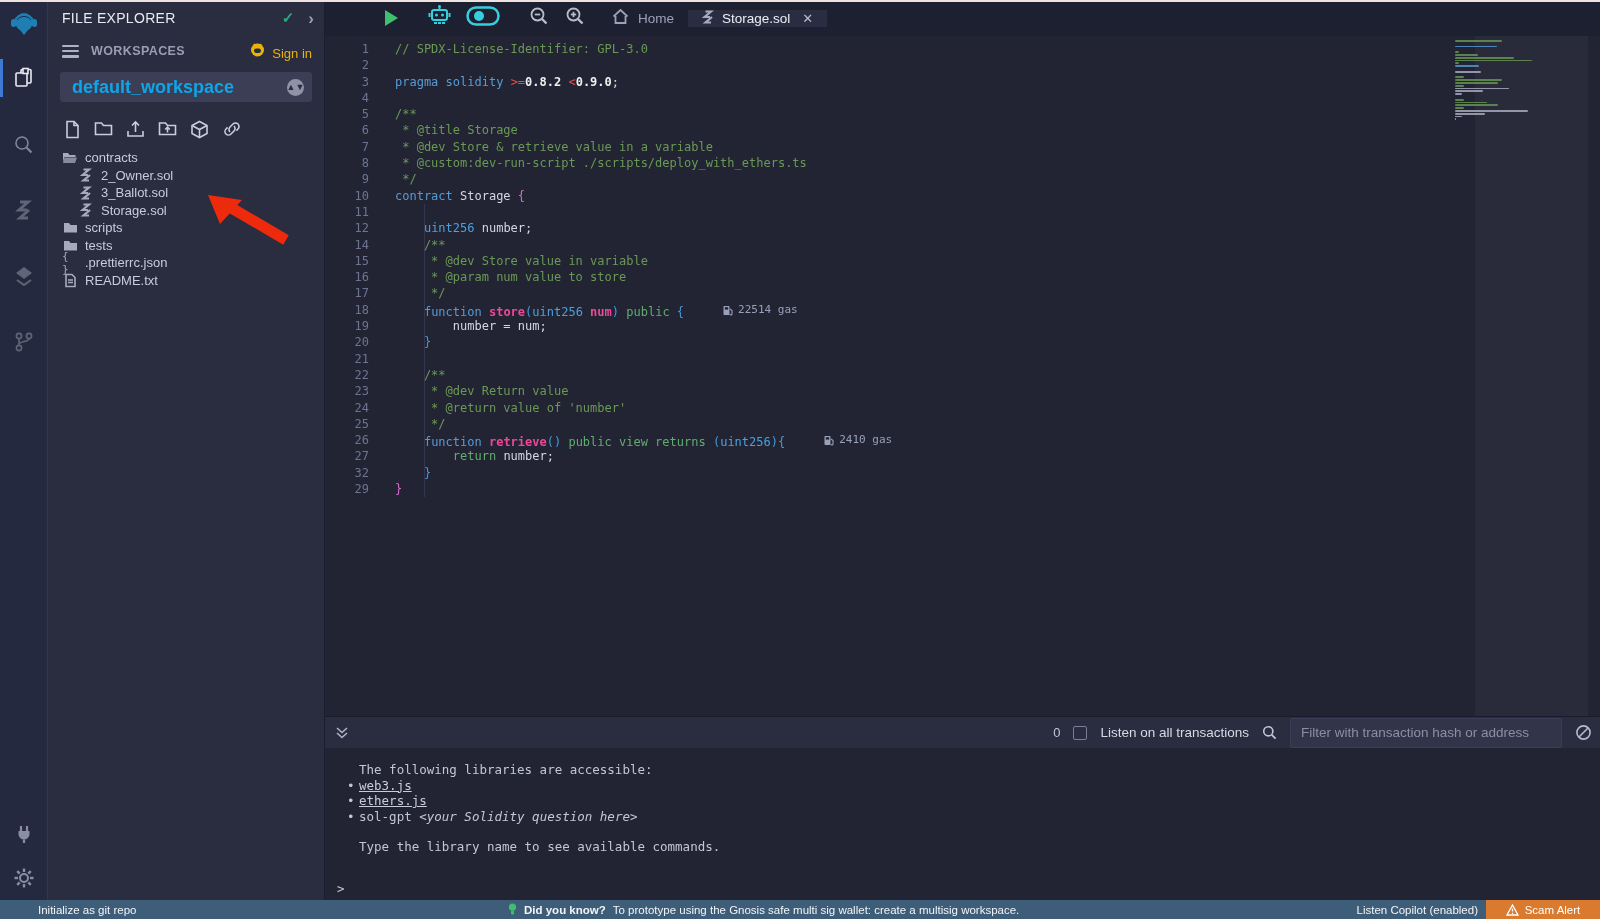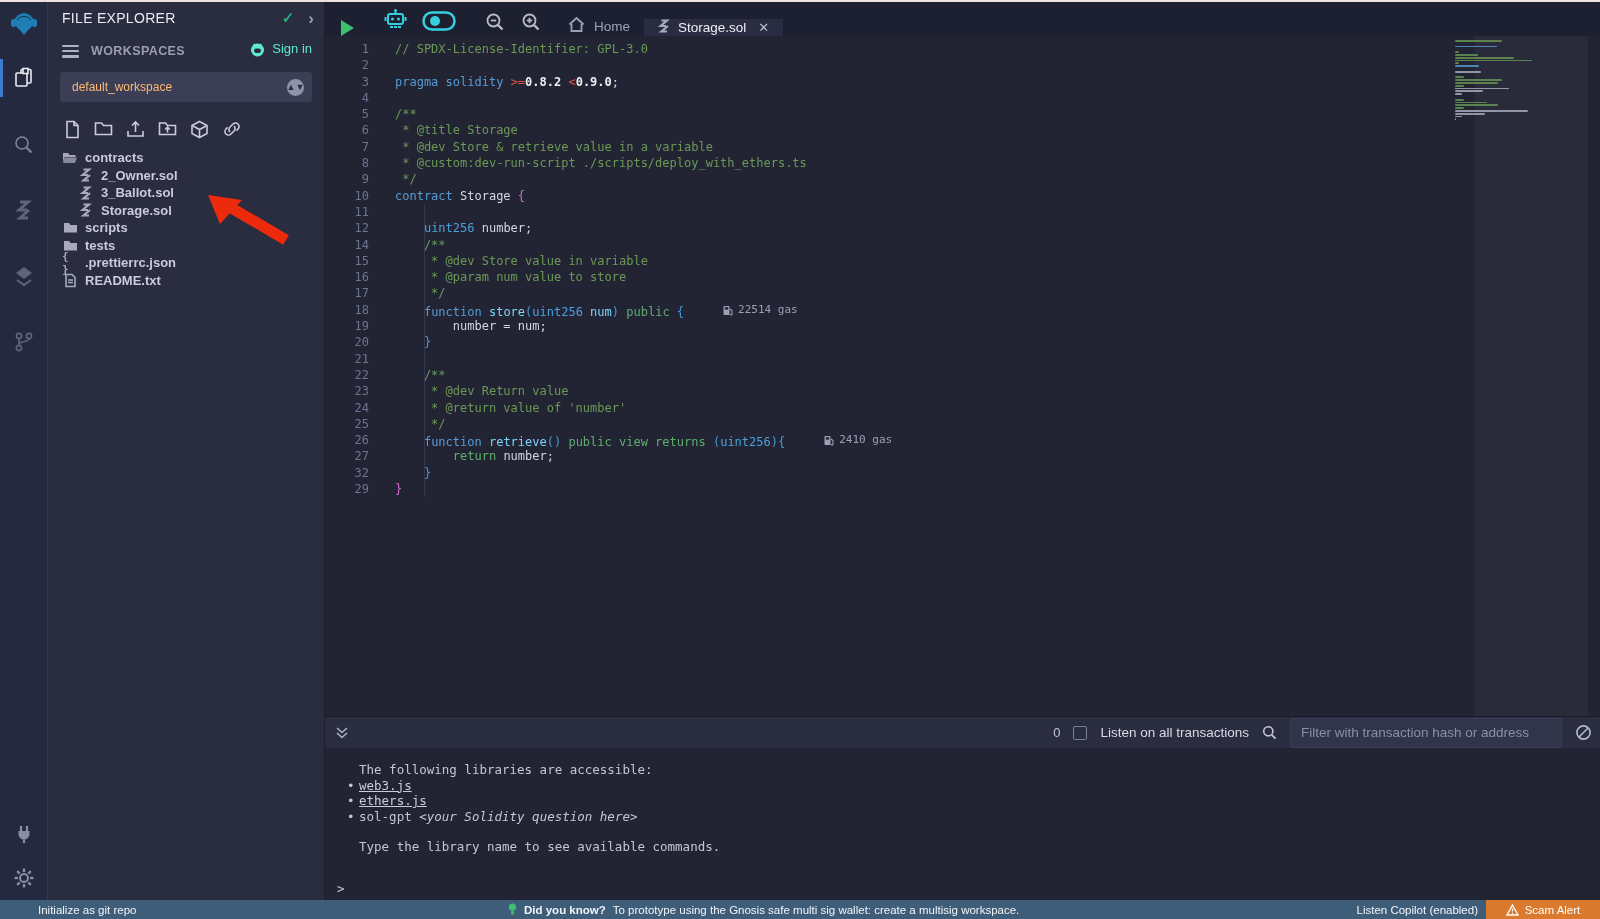--- a/index.html
+++ b/index.html
@@ -26,50 +26,50 @@
   .panel { position:absolute; top:0; bottom:19px; left:48px; width:277px; background:#2a2c3f; z-index:4;
            border-right:1px solid #1c1e2c; }
   .panel-header { height:36px; display:flex; align-items:center; padding:0 10px 0 14px; }
   .panel-title { color:#e9ebf4; font-size:14px; font-weight:normal; letter-spacing:.3px; flex:1; }
   .ph-check { color:#27ae7b; font-size:15px; font-weight:bold; margin-right:14px; }
   .ph-chev  { color:#9a9db1; font-size:17px; font-weight:bold; line-height:1; }
   .ws-row { height:26px; display:flex; align-items:center; padding:0 12px 0 14px; margin-top:2px; }
   .hamb { width:17px; height:13px; display:flex; flex-direction:column; justify-content:space-between; margin-right:12px; cursor:pointer; }
   .hamb i { display:block; height:2.5px; background:#aeb1c2; border-radius:1px; }
   .ws-label { color:#9b9eb2; font-size:12.5px; font-weight:bold; letter-spacing:.4px; flex:1; }
-  .signin { display:flex; align-items:flex-start; gap:6px; color:#5eead4; font-size:13px; cursor:pointer; }
+  .signin { display:flex; align-items:flex-end; gap:6px; color:#eab308; font-size:13px; cursor:pointer; }
   .ws-select { margin:8px 12px 0 12px; height:30px; background:#3b3e54; border-radius:3px;
                display:flex; align-items:center; padding:0 8px 0 12px; cursor:pointer; }
-  .ws-name { color:#fdba74; font-size:12px; font-weight:normal; flex:1; }
+  .ws-name { color:#0ea5e9; font-size:18px; font-weight:bold; flex:1; }
   .ws-sort { width:17px; height:17px; border-radius:50%; background:#9western0; background:#8f93a8; color:#2a2c3f;
              display:flex; align-items:center; justify-content:center; font-size:9px; }
   .fx-actions { display:flex; gap:13px; padding:18px 0 8px 16px; color:#c9ccdb; }
   .fx-actions span { cursor:pointer; display:flex; }
-  .tree { margin-top:2px;font-weight:bold; }
+  .tree { margin-top:2px; }
   .tree-item { height:17.5px; display:flex; align-items:center; color:#c9cbdb; font-size:13px; cursor:pointer; }
   .tree-item .ticon { display:flex; width:16px; justify-content:center; margin-right:7px; color:#a7aabc; flex:none; }
   .arrow-annot { position:absolute; left:150px; top:190px; z-index:50; pointer-events:none; }
 
   
   .main { position:absolute; top:0; bottom:19px; left:325px; right:0; background:#222433; }
-  .tabbar { position:absolute; top:0; left:0; right:0; height:36px; background:#1d2030; display:flex; align-items:flex-end; }
+  .tabbar { position:absolute; top:0; left:0; right:0; height:36px; background:#1d2030; display:flex; align-items:center;padding-left:44px; }
   .tb-btn { display:flex; align-items:center; justify-content:center; padding:0 12px; cursor:pointer; }
   .play-tri { width:0; height:0; border-left:13px solid #3ec06d; border-top:8px solid transparent; border-bottom:8px solid transparent; }
   .tb-sep { width:1px; background:#343850; margin:6px 2px; }
   .tab { display:flex; align-items:center; gap:8px; padding:0 14px; color:#9da1b7; font-size:13.5px; cursor:pointer; }
   .tab.active { background:#2a2d42; color:#eceef5; }
   .tab .tclose { color:#b9bcca; font-size:13px; margin-left:4px; }
   .cyan { color:#35cfe0; }
 
   .editor { position:absolute; top:36px; left:0; right:0; height:680px; background:#222433; overflow:hidden; }
   .code { position:absolute; top:5px; left:0; right:0; font-family:"DejaVu Sans Mono", monospace; font-size:12px; }
   .crow { display:flex; height:16.3px; line-height:16.3px; white-space:pre; }
   .ln { width:44px; text-align:right; color:#6d7492; flex:none; }
   .ct { padding-left:26px; }
-  .cm{color:#6a9955} .kw{color:#569cd6} .ty{color:#4aa1dd} .fn{color:#7dd3fc;font-weight:normal}
+  .cm{color:#6a9955} .kw{color:#569cd6} .ty{color:#4aa1dd} .fn{color:#ec4899;font-weight:bold}
   .op{color:#e0504a} .num{color:#f0f0f0;font-weight:bold} .pl{color:#d4d6e2}
   .gr{color:#5fae6e} .b1{color:#d86bd0} .b2{color:#3f9bd8} .pu{color:#3f9bd8}
   .gas { display:inline-flex; align-items:center; gap:5px; margin-left:38px; color:#99a0b8; font-size:11px; font-weight:normal; }
   .indent-guide { position:absolute; left:99px; width:1px; background:#32364e; }
   .minimap { position:absolute; top:0; bottom:0; right:0; width:170px; }
   .mm-slider { position:absolute; left:45px; width:113px; top:0; bottom:0; background:rgba(255,255,255,0.035); }
   .mm-glyphs { position:absolute; left:25px; top:4px; width:88px; }
   .mm-glyphs i { display:block; height:1.8px; margin-bottom:1px; border-radius:1px; }
 
   .termbar { position:absolute; top:716px; left:0; right:0; height:32px; background:#2a2d40;

